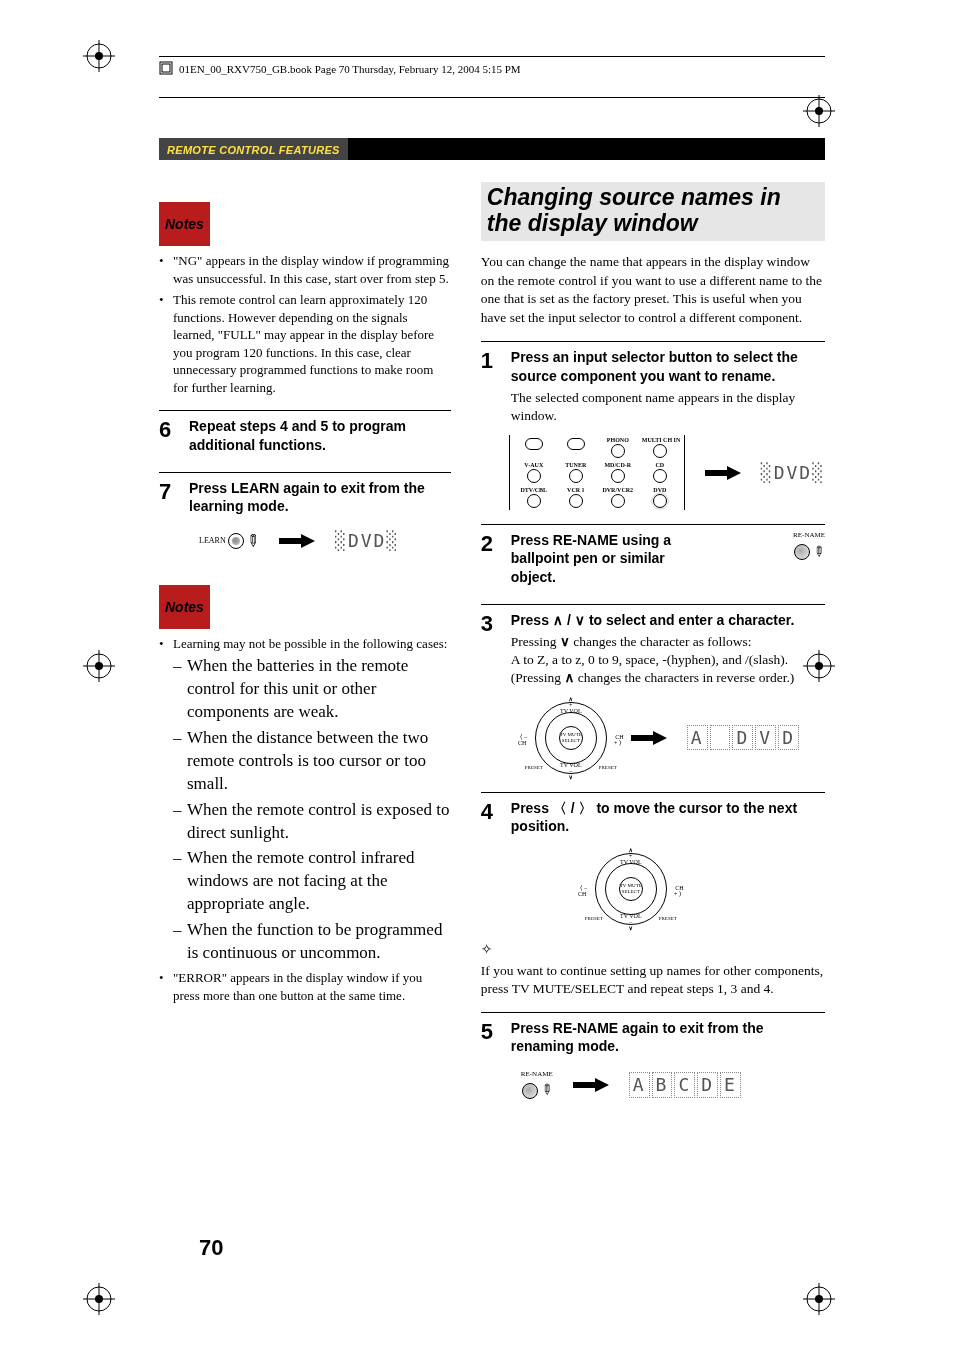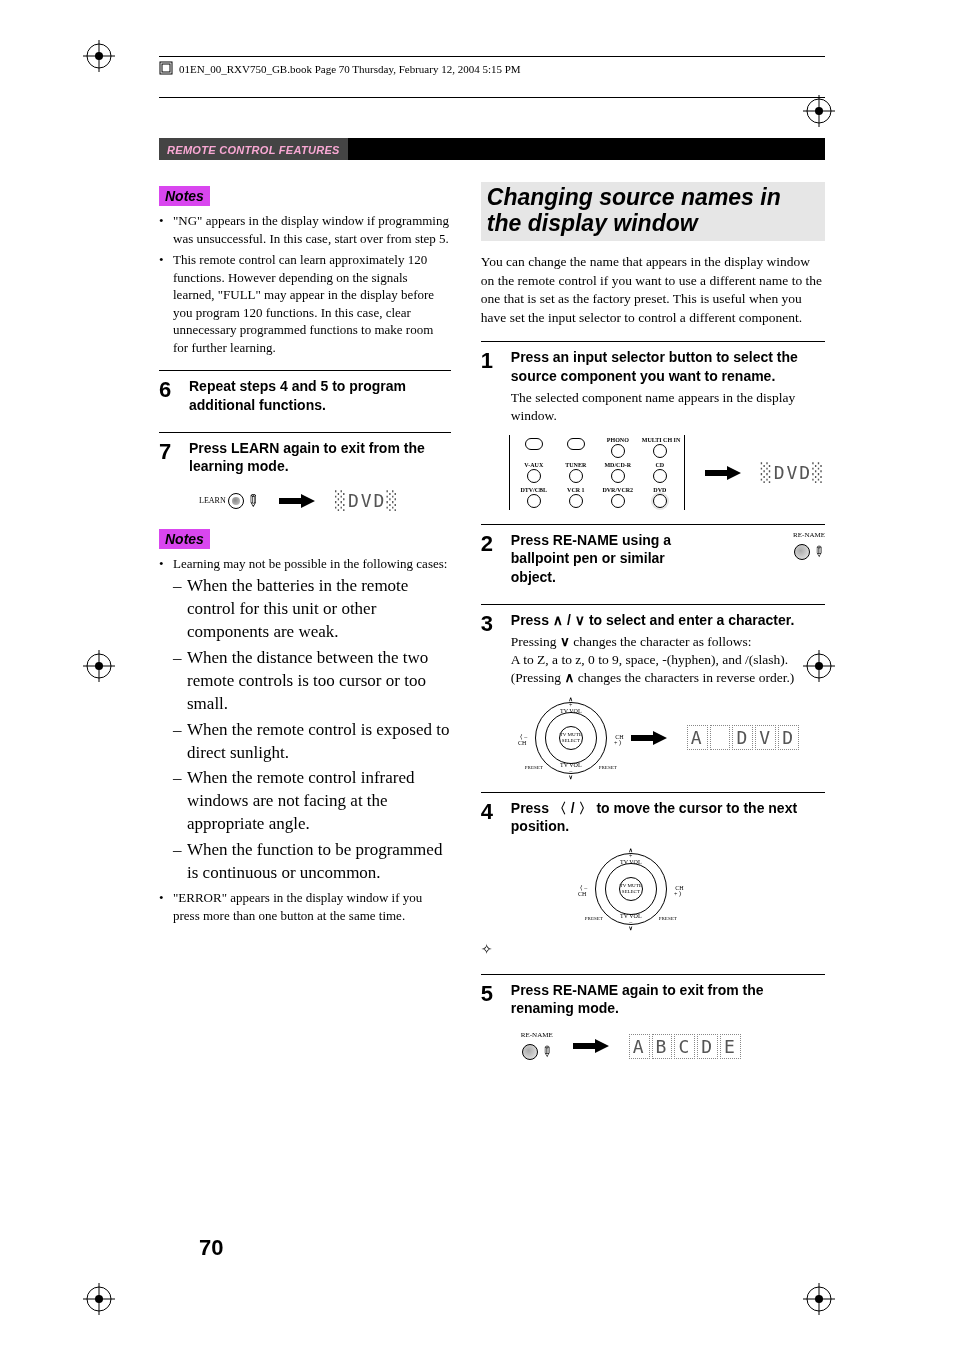--- a/index.html
+++ b/index.html
@@ -35,21 +35,21 @@
   }
   .book-header {
     display: flex;
     align-items: center;
     font-size: 11px;
     margin-bottom: 20px;
   }
   .book-header .txt { margin-left: 6px; }
   .section-bar {
     background: #000;
-    color: #f9a8d4;
+    color: #fde047;
   }
   .section-bar-inner {
     background:#444;
     display:inline-block;
     padding:2px 8px;
   }
   .section-bar-title {
     font: italic bold 11px Arial, sans-serif;
     letter-spacing: 0.3px;
   }
@@ -58,24 +58,24 @@
     gap: 30px;
     margin-top: 22px;
   }
   .col {
     flex: 1;
     font-size: 13.5px;
     line-height: 1.35;
   }
   .notes-heading {
     display: inline-block;
-    background: #d946ef;
+    background: #b91c1c;
     font: italic bold 14px Arial, sans-serif;
-    padding: 2px 6px;
-    margin: 4px 0 6px 0;
+    padding: 14px 6px;
+    margin: 20px 0 6px 0;
   }
   ul.bullets {
     list-style: none;
     margin: 0 0 10px 0;
     padding: 0;
   }
   ul.bullets > li {
     position: relative;
     padding-left: 14px;
     margin-bottom: 4px;
@@ -510,20 +510,21 @@
           <div class="lab lN"><span class="chevup">∧</span><br><span>+</span><br><span>TV VOL</span></div>
           <div class="lab lS"><span>TV VOL</span><br><span>–</span><br><span class="chevdown">∨</span></div>
           <div class="lab lE"><span class="ch">CH</span><br><span>+</span> <span class="chevr">〉</span></div>
           <div class="lab lW"><span class="chevl">〈</span> <span>–</span><br><span class="ch">CH</span></div>
           <div class="lab lSE">PRESET</div>
           <div class="lab lSW">PRESET</div>
         </div>
       </div>
 
       <div class="tip-icon">✧</div>
+      <div class="step-desc" style="margin-bottom:8px;">If you want to continue setting up names for other components, press TV MUTE/SELECT and repeat steps 1, 3 and 4.</div>
 
       <div class="step-row">
         <div class="step-num">5</div>
         <div class="step-body">
           <div class="step-title">Press RE-NAME again to exit from the renaming mode.</div>
         </div>
       </div>
 
       <div class="fig" style="margin-left:40px;">
         <div class="small-rename">

